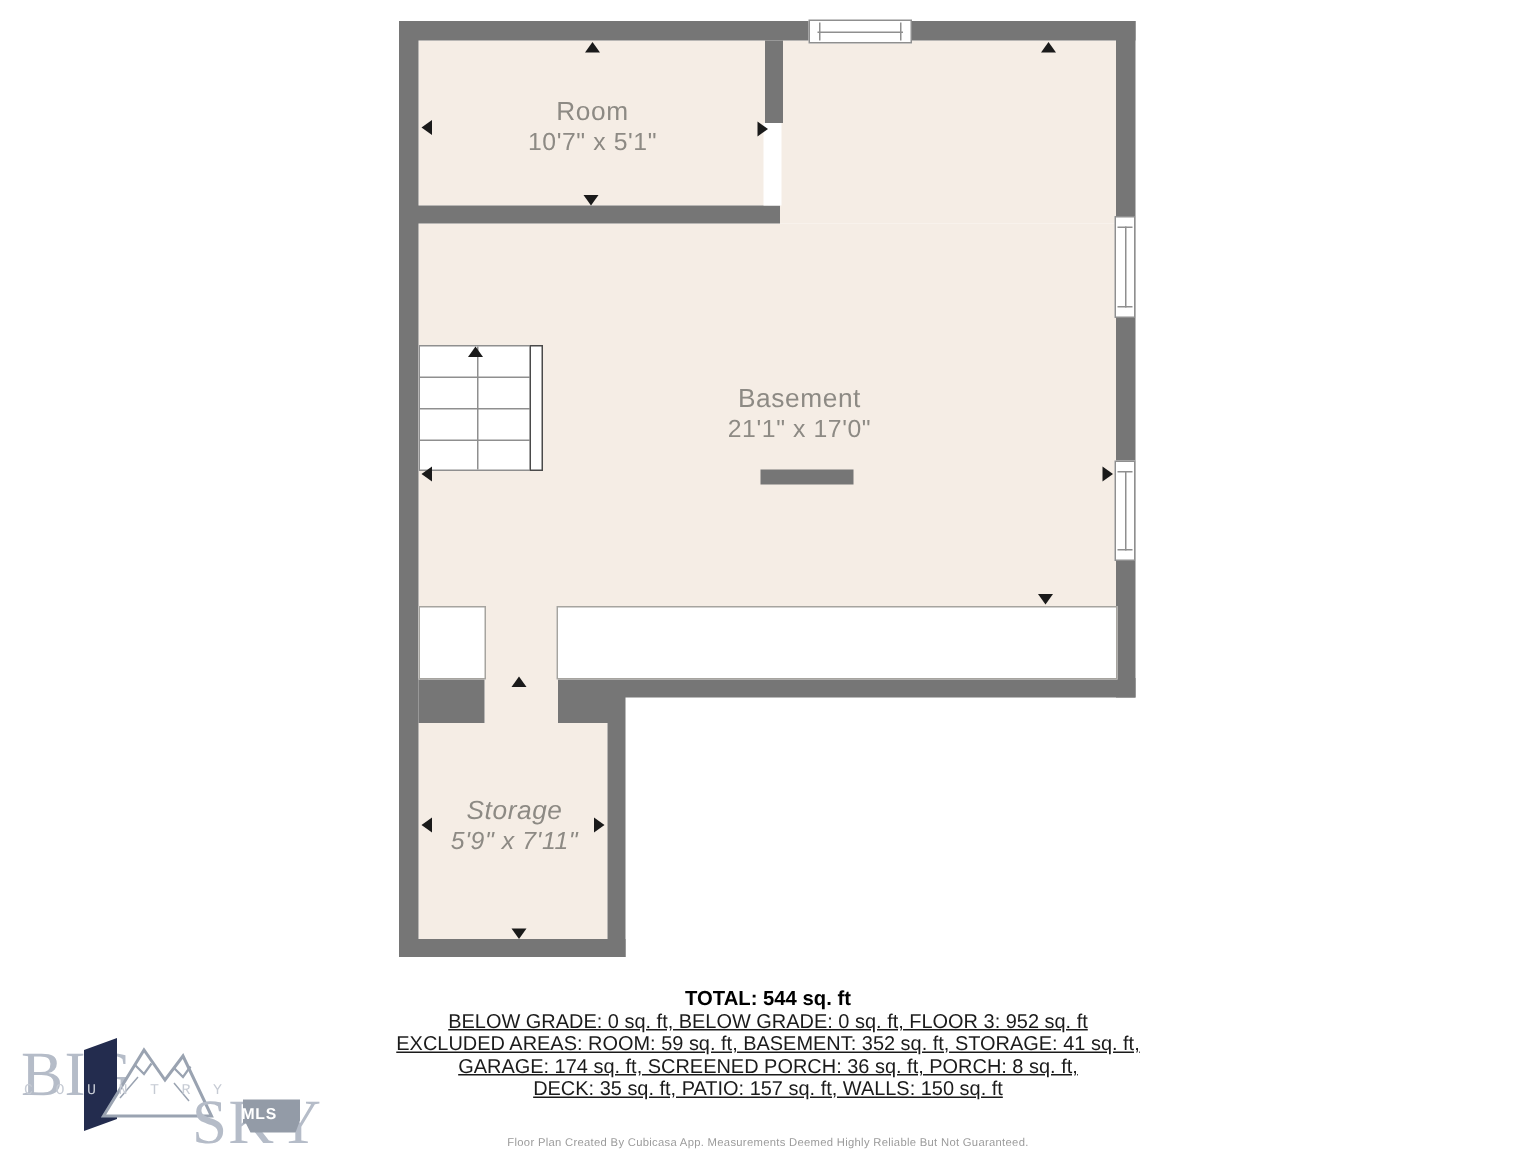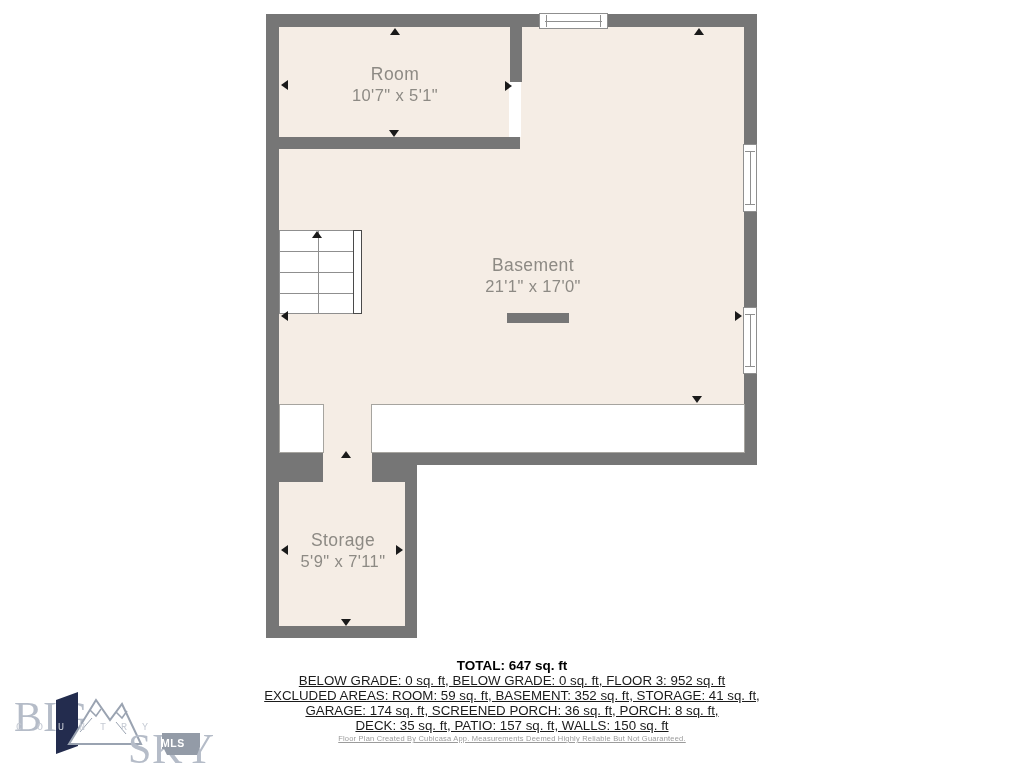--- a/index.html
+++ b/index.html
@@ -29,21 +29,21 @@
   .arr.right{border-top:5px solid transparent;border-bottom:5px solid transparent;border-left:7px solid #1a1a1a;}
   
   .stairs{position:absolute;left:279px;top:230px;width:76px;height:84px;background:#fff;border:1px solid #8f8f8f;box-sizing:border-box;}
   .step{position:absolute;left:0;right:0;height:1px;background:#8f8f8f;}
   .stair-divider{position:absolute;top:0;bottom:0;left:38px;width:1px;background:#8f8f8f;}
   .handrail{position:absolute;left:353px;top:230px;width:9px;height:84px;background:#fff;border:1.5px solid #4a4a4a;box-sizing:border-box;}
   
   .summary{position:absolute;left:0;top:658px;width:1024px;text-align:center;color:#1b1b1b;}
   .summary .tot{font-weight:bold;font-size:13.5px;line-height:15px;color:#000;}
   .summary .ln{font-size:13.3px;line-height:15px;text-decoration:underline;}
-  .summary .disc{margin-top:1px;font-size:7.5px;color:#9b9b9b;letter-spacing:.2px;text-decoration:underline;}
+  .summary .disc{margin-top:24px;font-size:7.5px;color:#9b9b9b;letter-spacing:.2px;}
   
   .logo{position:absolute;left:8px;top:688px;width:200px;height:76px;}
   .logo .big, .logo .sky{
     position:absolute;top:8px;font-family:"Liberation Serif", serif;
     font-size:42px;line-height:42px;color:#b5bcc8;letter-spacing:1px;
   }
   .logo .big{left:6px;}
   .logo .sky{left:120px;margin-top:32px;}
   .logo .country{
     position:absolute;left:8px;top:34px;width:140px;font-size:10px;color:#c6cbd4;
@@ -110,41 +110,41 @@
   <div class="wall" style="left:507px;top:313px;width:62px;height:10px;"></div>
 
   <div class="room-label" style="left:280px;top:63px;width:230px;">
     <div class="rname">Room</div>
     <div class="rdims">10'7" x 5'1"</div>
   </div>
   <div class="room-label" style="left:410px;top:254px;width:246px;">
     <div class="rname">Basement</div>
     <div class="rdims">21'1" x 17'0"</div>
   </div>
-  <div class="room-label" style="left:281px;top:529px;width:124px;">
+  <div class="room-label" style="left:281px;top:529px;width:124px;font-style:italic;">
     <div class="rname">Storage</div>
     <div class="rdims">5'9" x 7'11"</div>
   </div>
 
   <div class="arr up" style="left:390px;top:28px;"></div>
   <div class="arr down" style="left:389px;top:130px;"></div>
   <div class="arr left" style="left:281px;top:80px;"></div>
   <div class="arr right" style="left:505px;top:81px;"></div>
   <div class="arr up" style="left:694px;top:28px;"></div>
   <div class="arr left" style="left:281px;top:311px;"></div>
   <div class="arr right" style="left:735px;top:311px;"></div>
   <div class="arr down" style="left:692px;top:396px;"></div>
   <div class="arr up" style="left:341px;top:451px;"></div>
   <div class="arr left" style="left:281px;top:545px;"></div>
   <div class="arr right" style="left:396px;top:545px;"></div>
   <div class="arr down" style="left:341px;top:619px;"></div>
 </div>
 
 <div class="summary">
-  <div class="tot">TOTAL: 647 sq. ft</div>
+  <div class="tot">TOTAL: 544 sq. ft</div>
   <div class="ln">BELOW GRADE: 0 sq. ft, BELOW GRADE: 0 sq. ft, FLOOR 3: 952 sq. ft</div>
   <div class="ln">EXCLUDED AREAS: ROOM: 59 sq. ft, BASEMENT: 352 sq. ft, STORAGE: 41 sq. ft,</div>
   <div class="ln">GARAGE: 174 sq. ft, SCREENED PORCH: 36 sq. ft, PORCH: 8 sq. ft,</div>
   <div class="ln">DECK: 35 sq. ft, PATIO: 157 sq. ft, WALLS: 150 sq. ft</div>
   <div class="disc">Floor Plan Created By Cubicasa App. Measurements Deemed Highly Reliable But Not Guaranteed.</div>
 </div>
 
 <div class="logo">
   <span class="big">BIG</span>
   <svg width="26" height="66" viewBox="0 0 26 66" style="position:absolute;left:46px;top:2px;">

